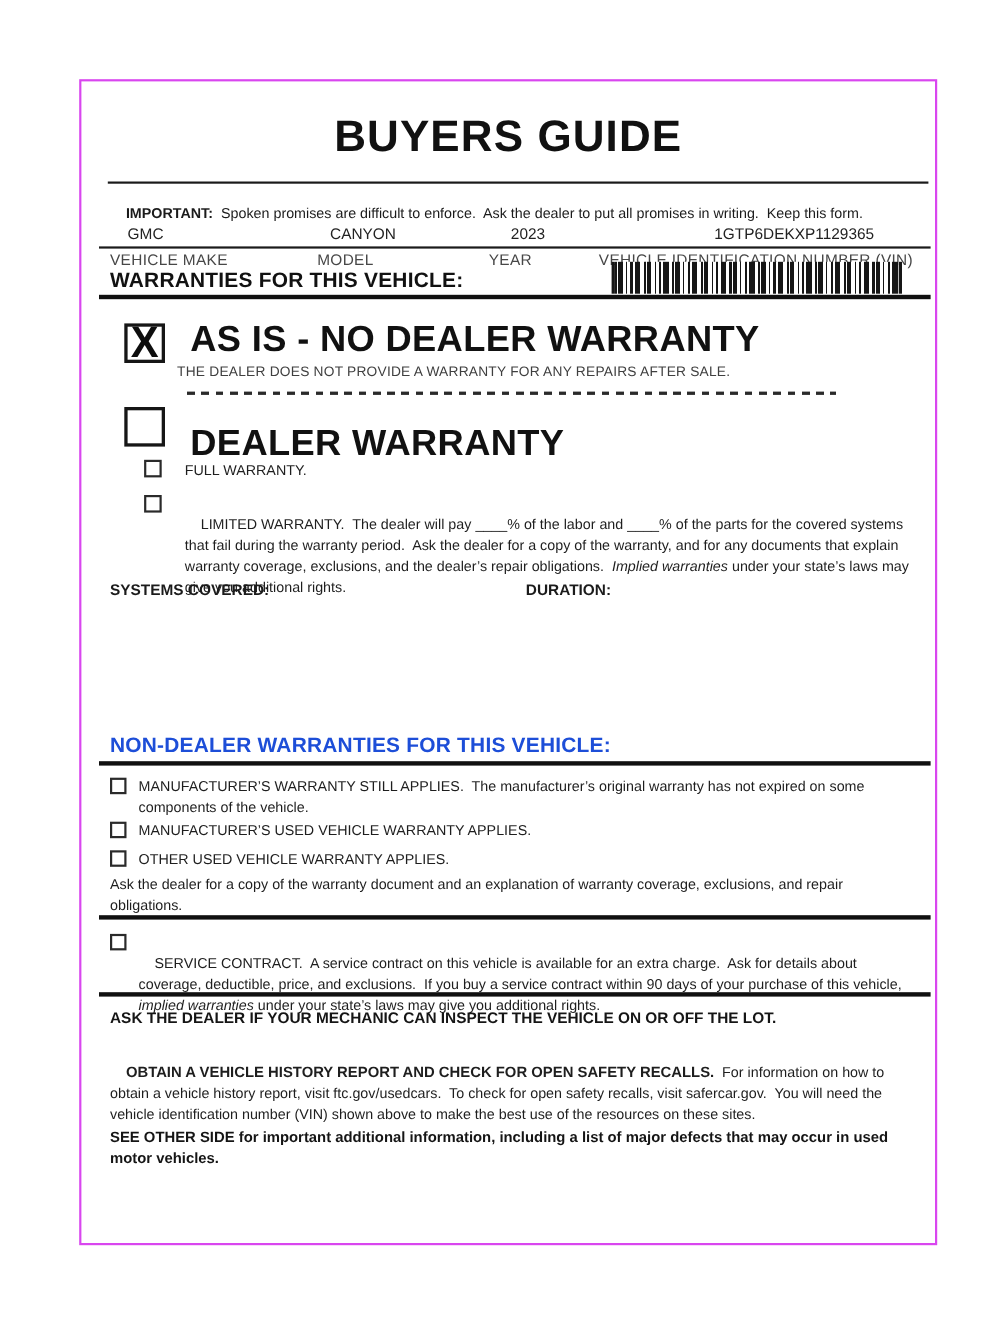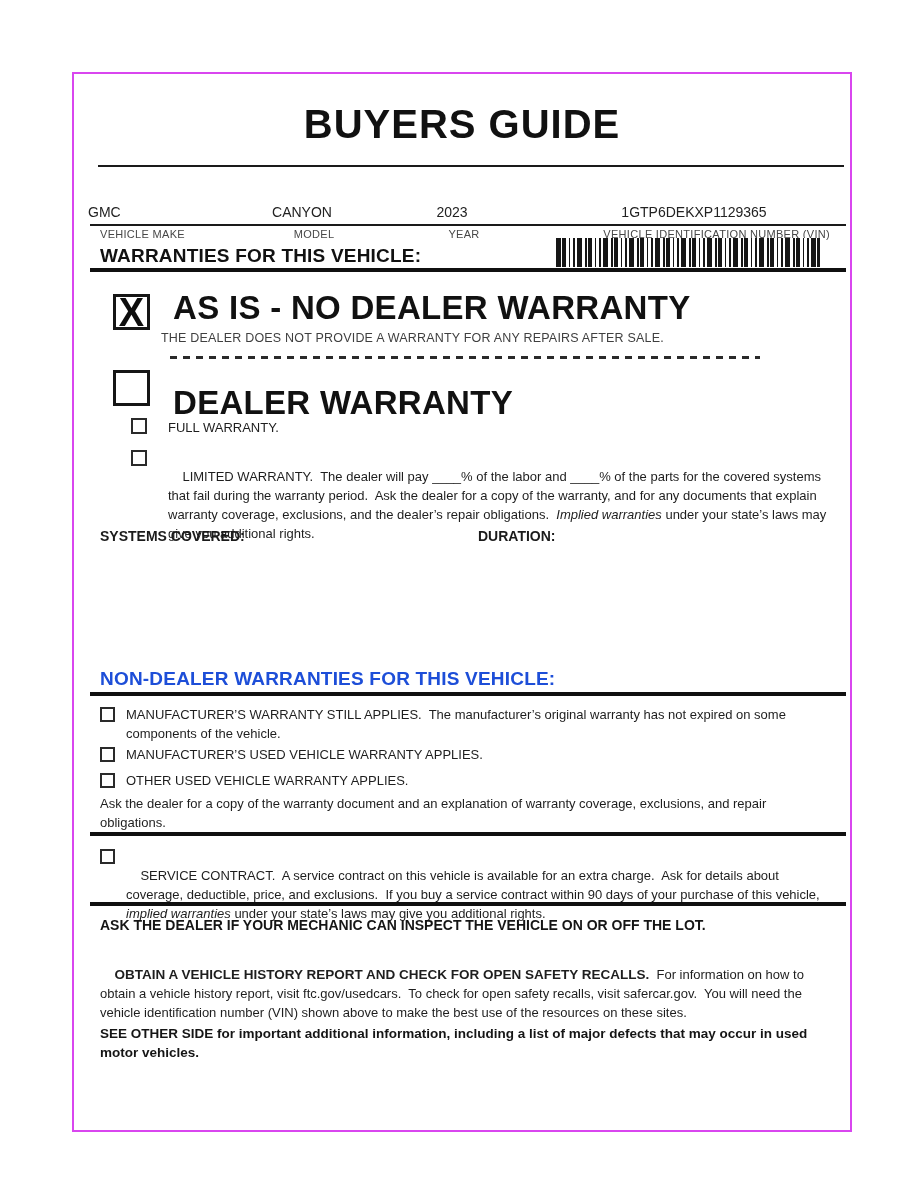--- a/index.html
+++ b/index.html
@@ -5,23 +5,23 @@
   * { margin:0; padding:0; box-sizing:border-box; }
   html,body { width:909px; height:1200px; background:#ffffff; font-family:"Liberation Sans", sans-serif; color:#1b1b1b; }
   .sheet { position:absolute; left:72px; top:72px; width:780px; height:1060px; background:#fff; border:2px solid #d946ef; }
   .abs { position:absolute; }
   .pre { white-space:pre-wrap; }
   .b { font-weight:bold; }
   .title { top:28px; left:0; width:100%; text-align:center; font-size:40px; font-weight:bold; letter-spacing:1px; color:#111; }
   .rule { background:#1a1a1a; height:2px; }
   .rule-thick { background:#101010; height:4px; }
   .important { top:97px; left:26px; width:742px; font-size:13px; }
-  .veh-row { top:130px; left:12px; width:746px; height:20px; font-size:14px; color:#222; }
+  .veh-row { top:130px; left:40px; width:746px; height:20px; font-size:14px; color:#222; }
   .veh-row .cell, .lbl-row .cell { position:absolute; top:0; text-align:center; white-space:nowrap; }
-  .lbl-row { top:154px; left:24px; width:746px; height:12px; font-size:11px; color:#474747; letter-spacing:0.3px; }
+  .lbl-row { top:154px; left:24px; width:746px; height:12px; font-size:14px; color:#474747; letter-spacing:0.3px; }
   .warr-head { top:171px; left:26px; font-size:19px; font-weight:bold; letter-spacing:0.2px; color:#111; }
   .barcode { top:164px; left:482px; width:264px; height:29px;
     background:repeating-linear-gradient(90deg,#161616 0 2px,#fff 2px 3px,#161616 3px 7px,#fff 7px 10px,#161616 10px 11px,#fff 11px 14px,#161616 14px 16px,#fff 16px 18px,#161616 18px 23px,#fff 23px 26px);
     border-left:3px solid #161616; border-right:3px solid #161616; }
   .cb-lg { width:37px; height:36px; border:3px solid #161616; background:#fff; text-align:center; }
   .cb-lg .mark { display:block; font-size:38px; line-height:31px; font-weight:bold; color:#0d0d0d; transform:scaleY(1.05); }
   .cb-sm { width:16px; height:16px; border:2px solid #2a2a2a; background:#fff; }
   .h1 { font-size:33px; font-weight:bold; letter-spacing:0.3px; color:#111; white-space:nowrap; }
   .as-sub { top:257px; left:87px; font-size:12.5px; color:#3f3f3f; letter-spacing:0.2px; }
   .dashes { top:282px; left:96px; width:590px; height:3px;
@@ -32,20 +32,23 @@
 </style>
 </head>
 <body>
 
 <div class="sheet">
 
   <div class="abs title">BUYERS GUIDE</div>
 
   <div class="abs rule" style="top:91px;left:24px;width:746px;"></div>
 
+  <div class="abs important pre">
+    <span class="b">IMPORTANT:</span><span>  Spoken promises are difficult to enforce.  Ask the dealer to put all promises in writing.  Keep this form.</span>
+  </div>
 
   <div class="abs veh-row">
     <div class="cell" style="left:2px;text-align:left;">GMC</div>
     <div class="cell" style="left:146px;width:140px;">CANYON</div>
     <div class="cell" style="left:316px;width:100px;">2023</div>
     <div class="cell" style="left:478px;width:260px;">1GTP6DEKXP1129365</div>
   </div>
 
   <div class="abs rule" style="top:150px;left:16px;width:756px;height:2px;"></div>
 

